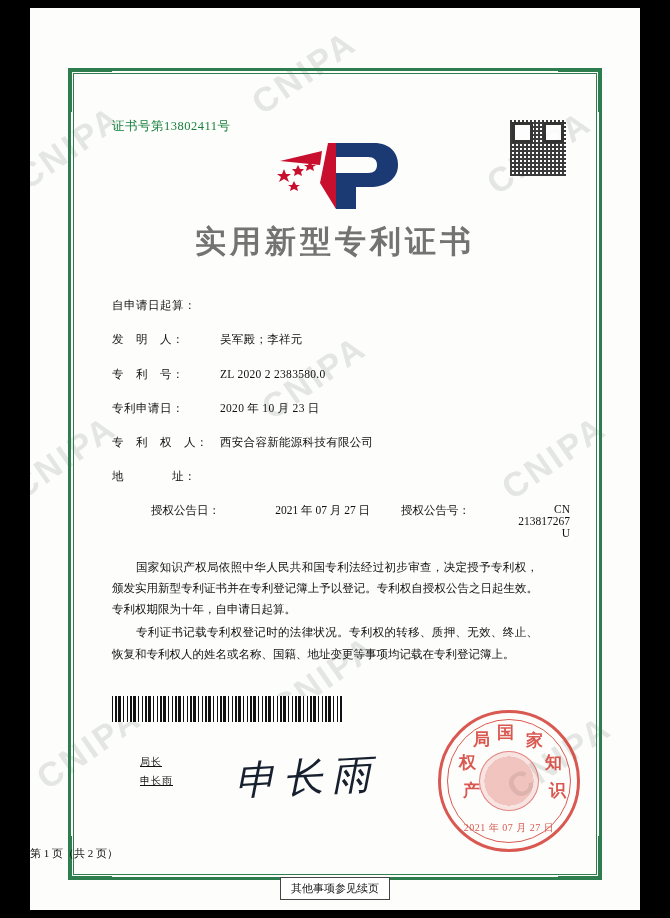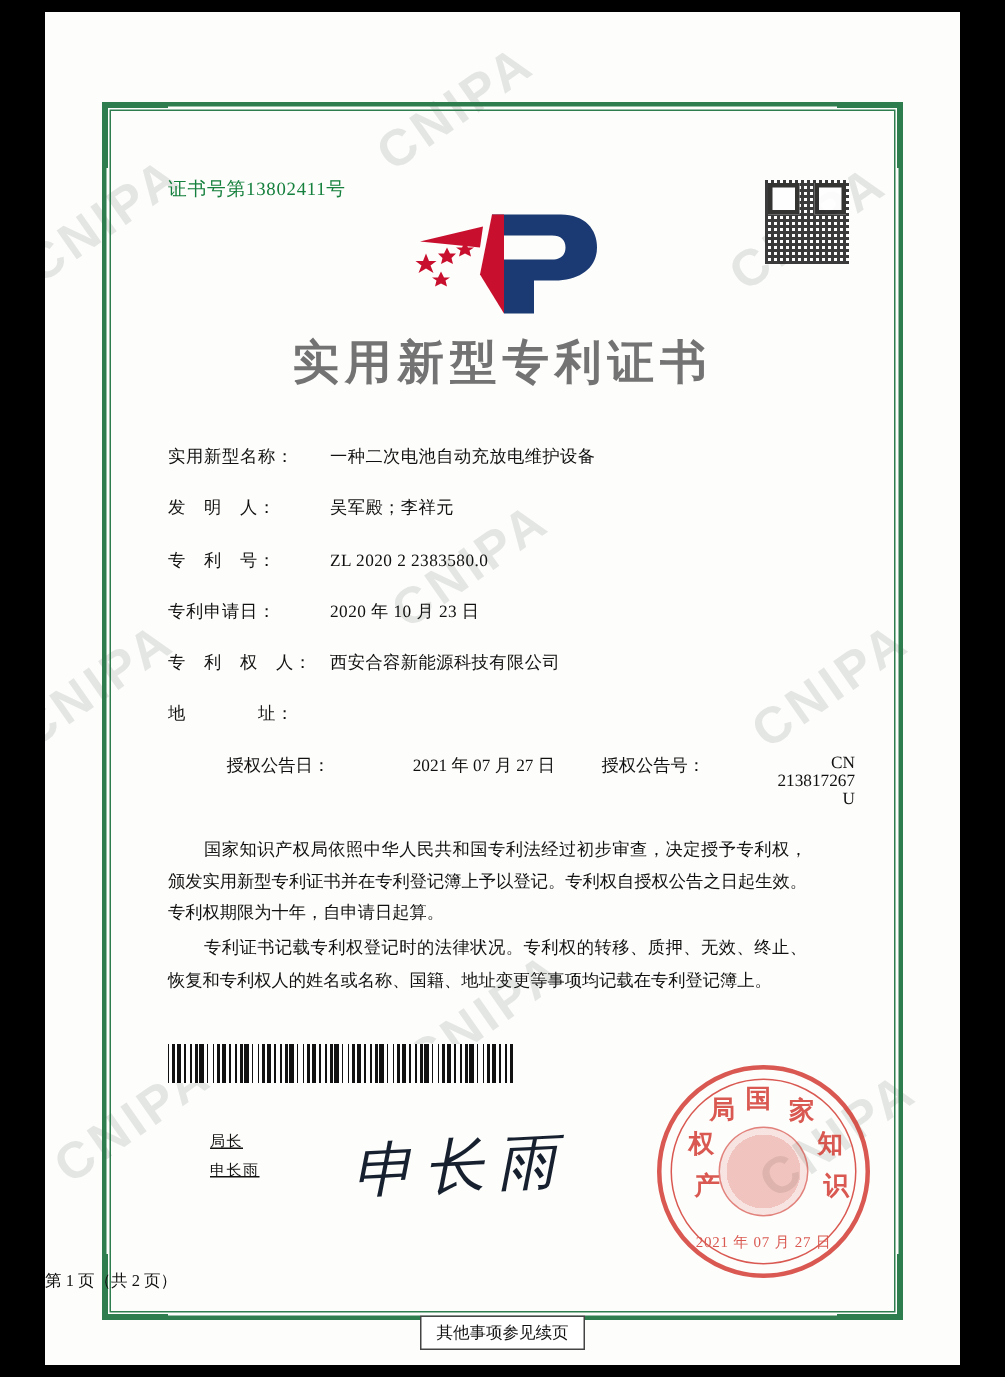--- a/index.html
+++ b/index.html
@@ -333,22 +333,21 @@
           <polygon points="40,22 42,26 46,26 43,28 44,32 40,30 36,32 37,28 34,26 38,26"></polygon>
           <polygon points="24,42 26,46 30,46 27,48 28,52 24,50 20,52 21,48 18,46 22,46"></polygon>
         </g>
       </svg>
     </div>
 
     <div class="doc-title">实用新型专利证书</div>
 
     <div class="fields">
       <div class="field-row">
-        <div class="field-label">实用新型名称：</div>
-        <div class="field-value">一种二次电池自动充放电维护设备</div>
+        <div class="field-label">自申请日起算：</div>
       </div>
       <div class="field-row">
         <div class="field-label">发　明　人：</div>
         <div class="field-value">吴军殿；李祥元</div>
       </div>
       <div class="field-row">
         <div class="field-label">专　利　号：</div>
         <div class="field-value">ZL 2020 2 2383580.0</div>
       </div>
       <div class="field-row">

